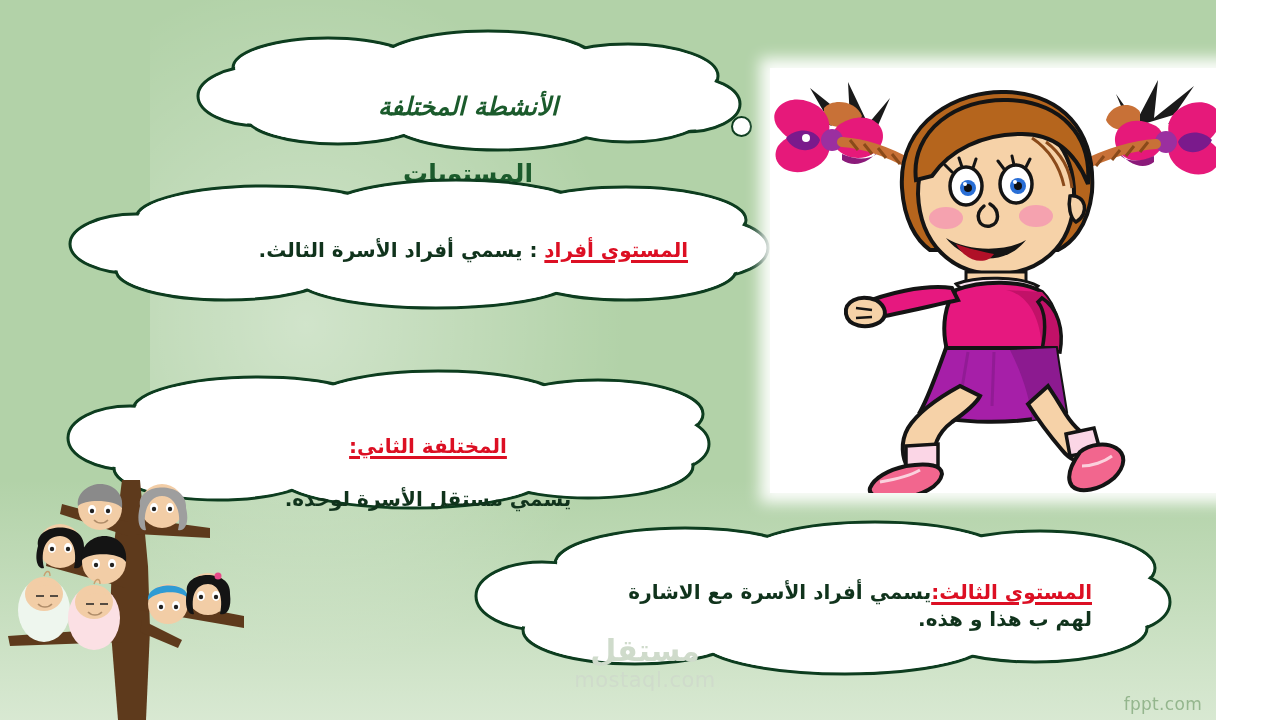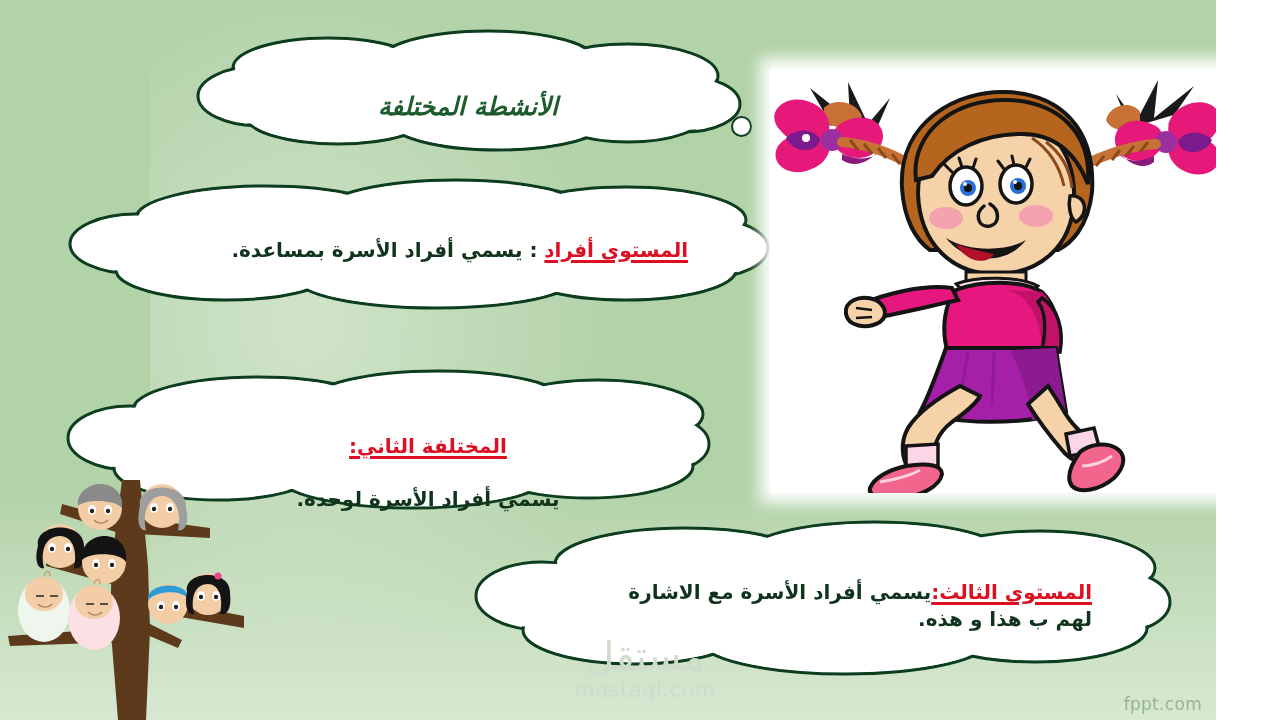--- a/index.html
+++ b/index.html
@@ -145,22 +145,22 @@
   #wm-mostaql {
     position: absolute;
     left: 540px;
     top: 636px;
     width: 210px;
     text-align: center;
     color: #c8d4c4;
     pointer-events: none;
   }
   #wm-mostaql .wm-ar {
-    font-size: 40px;
-    font-weight: normal;
+    font-size: 30px;
+    font-weight: bold;
     letter-spacing: 1px;
     direction: rtl;
     line-height: 1;
     color: #cfdbcb;
   }
   #wm-mostaql .wm-en {
     font-size: 21px;
     letter-spacing: 0.5px;
     color: #cfdbcb;
     margin-top: 2px;
@@ -209,20 +209,21 @@
         <ellipse cx="486" cy="76" rx="54" ry="26"></ellipse>
         <ellipse cx="140" cy="88" rx="90" ry="26"></ellipse>
         <ellipse cx="300" cy="92" rx="108" ry="28"></ellipse>
         <ellipse cx="430" cy="86" rx="76" ry="26"></ellipse>
         <ellipse cx="230" cy="62" rx="128" ry="38"></ellipse>
         <ellipse cx="370" cy="62" rx="118" ry="36"></ellipse>
       </g>
     </svg>
     <div class="cloud-text">
       <div>الأنشطة المختلفة</div>
+      <div class="line2">المستويات</div>
     </div>
   </div>
 
   <div class="tail-dot" style="left:731px; top:116px; width:17px; height:17px;"></div>
 
   <div class="cloud" id="cloud-l1" style="left:66px; top:178px; width:700px; height:130px;">
     <svg viewBox="0 0 700 130" width="700" height="130" aria-hidden="true">
       <g fill="#ffffff" stroke="#0d3d1f" stroke-width="3">
         <ellipse cx="200" cy="40" rx="130" ry="32"></ellipse>
         <ellipse cx="390" cy="32" rx="130" ry="30"></ellipse>
@@ -242,21 +243,21 @@
         <ellipse cx="70" cy="66" rx="64" ry="28"></ellipse>
         <ellipse cx="640" cy="70" rx="60" ry="28"></ellipse>
         <ellipse cx="160" cy="92" rx="108" ry="28"></ellipse>
         <ellipse cx="370" cy="100" rx="138" ry="28"></ellipse>
         <ellipse cx="560" cy="92" rx="108" ry="28"></ellipse>
         <ellipse cx="300" cy="64" rx="178" ry="40"></ellipse>
         <ellipse cx="470" cy="64" rx="158" ry="38"></ellipse>
       </g>
     </svg>
     <div class="cloud-text">
-      <span class="t-red">المستوى أفراد</span><span class="t-dark"> : يسمي أفراد الأسرة بمساعدة.</span>
+      <span class="t-red">المستوى أفراد</span><span class="t-dark"> : يسمي أفراد الأسرة الثالث.</span>
     </div>
   </div>
 
   <div class="cloud" id="cloud-l2" style="left:68px; top:368px; width:630px; height:140px;">
     <svg viewBox="0 0 630 140" width="630" height="140" aria-hidden="true">
       <g fill="#ffffff" stroke="#0d3d1f" stroke-width="3">
         <ellipse cx="190" cy="42" rx="125" ry="33"></ellipse>
         <ellipse cx="370" cy="34" rx="128" ry="31"></ellipse>
         <ellipse cx="530" cy="46" rx="105" ry="34"></ellipse>
         <ellipse cx="62" cy="70" rx="62" ry="32"></ellipse>
@@ -275,21 +276,21 @@
         <ellipse cx="585" cy="76" rx="54" ry="28"></ellipse>
         <ellipse cx="150" cy="100" rx="102" ry="30"></ellipse>
         <ellipse cx="345" cy="108" rx="133" ry="30"></ellipse>
         <ellipse cx="520" cy="98" rx="103" ry="30"></ellipse>
         <ellipse cx="280" cy="68" rx="170" ry="42"></ellipse>
         <ellipse cx="440" cy="68" rx="148" ry="40"></ellipse>
       </g>
     </svg>
     <div class="cloud-text">
       <div class="t-red">المختلفة الثاني:</div>
-      <div class="t-dark">يسمي أفراد الأسرة لوحده.</div>
+      <div class="t-dark">يسمي مستقل الأسرة لوحده.</div>
     </div>
   </div>
 
   <div class="cloud" id="cloud-l3" style="left:470px; top:516px; width:700px; height:160px;">
     <svg viewBox="0 0 700 160" width="700" height="160" aria-hidden="true">
       <g fill="#ffffff" stroke="#0d3d1f" stroke-width="3">
         <ellipse cx="215" cy="48" rx="130" ry="36"></ellipse>
         <ellipse cx="405" cy="40" rx="132" ry="34"></ellipse>
         <ellipse cx="570" cy="52" rx="115" ry="37"></ellipse>
         <ellipse cx="72" cy="80" rx="66" ry="34"></ellipse>

